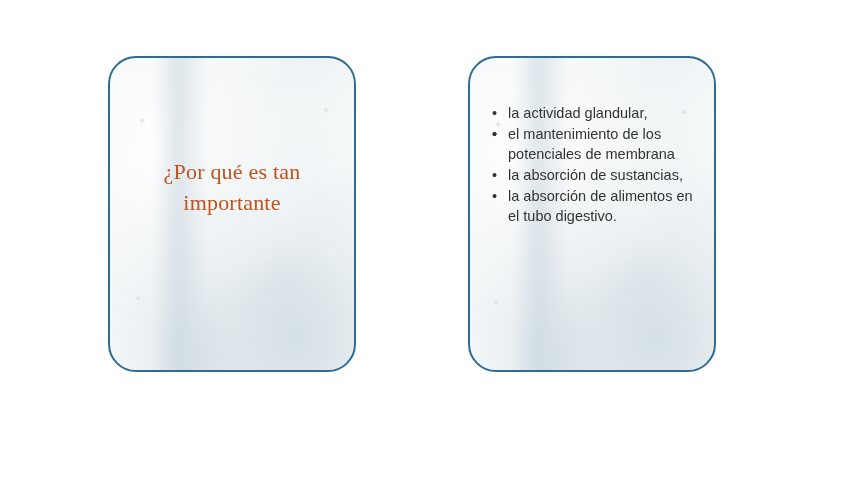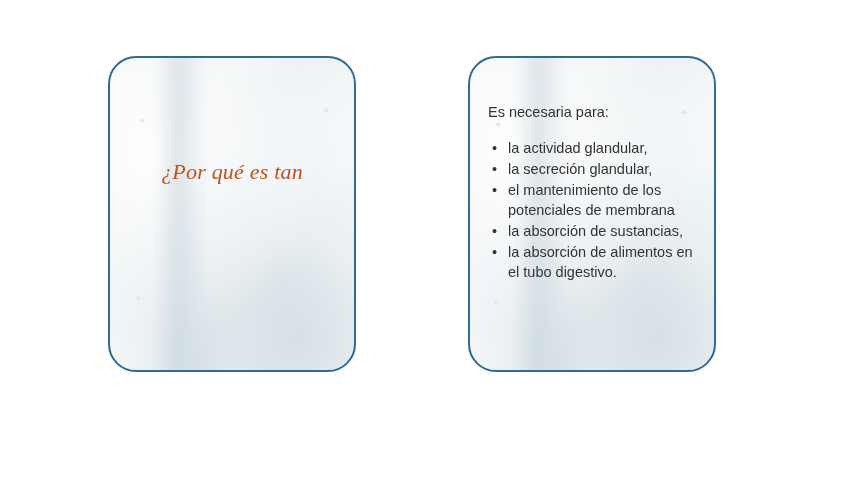--- a/index.html
+++ b/index.html
@@ -66,21 +66,20 @@
     left: 0;
     right: 0;
     top: 98px;
     text-align: center;
     font-family: "Liberation Serif", serif;
     font-size: 22px;
     line-height: 31px;
     color: #c1521c;
     letter-spacing: 0.2px;
     z-index: 3;
-    font-style: italic;
   }
 
   
   #card-answer {
     left: 468px;
     top: 56px;
     width: 248px;
     height: 316px;
   }
   .answer-body {
@@ -133,39 +132,38 @@
 
 <div class="slide">
 
   <div class="card" id="card-question">
     <span class="sparkle" style="left: 28px; top: 58px;">✦</span>
     <span class="sparkle" style="left: 212px; top: 48px;">✦</span>
     <span class="sparkle" style="left: 24px; top: 236px;">✦</span>
     <span class="sparkle" style="left: 206px; top: 258px;">✦</span>
     <div class="question-text">
       <div>¿Por qué es tan</div>
+      <div>importante</div>
     </div>
   </div>
 
   <div class="card" id="card-answer">
     <span class="sparkle" style="left: 24px; top: 62px;">✦</span>
     <span class="sparkle" style="left: 210px; top: 50px;">✦</span>
     <span class="sparkle" style="left: 22px; top: 240px;">✦</span>
     <span class="sparkle" style="left: 208px; top: 262px;">✦</span>
 
     <div class="answer-body">
-      <div class="answer-intro">Es necesaria para:</div>
       <ul class="answer-list">
         <li>
           <span class="bullet">•</span>
           <span>la actividad glandular,</span>
         </li>
         <li>
           <span class="bullet">•</span>
-          <span>la secreción glandular,</span>
         </li>
         <li>
           <span class="bullet">•</span>
           <span>el mantenimiento de los potenciales de membrana</span>
         </li>
         <li>
           <span class="bullet">•</span>
           <span>la absorción de sustancias,</span>
         </li>
         <li>

